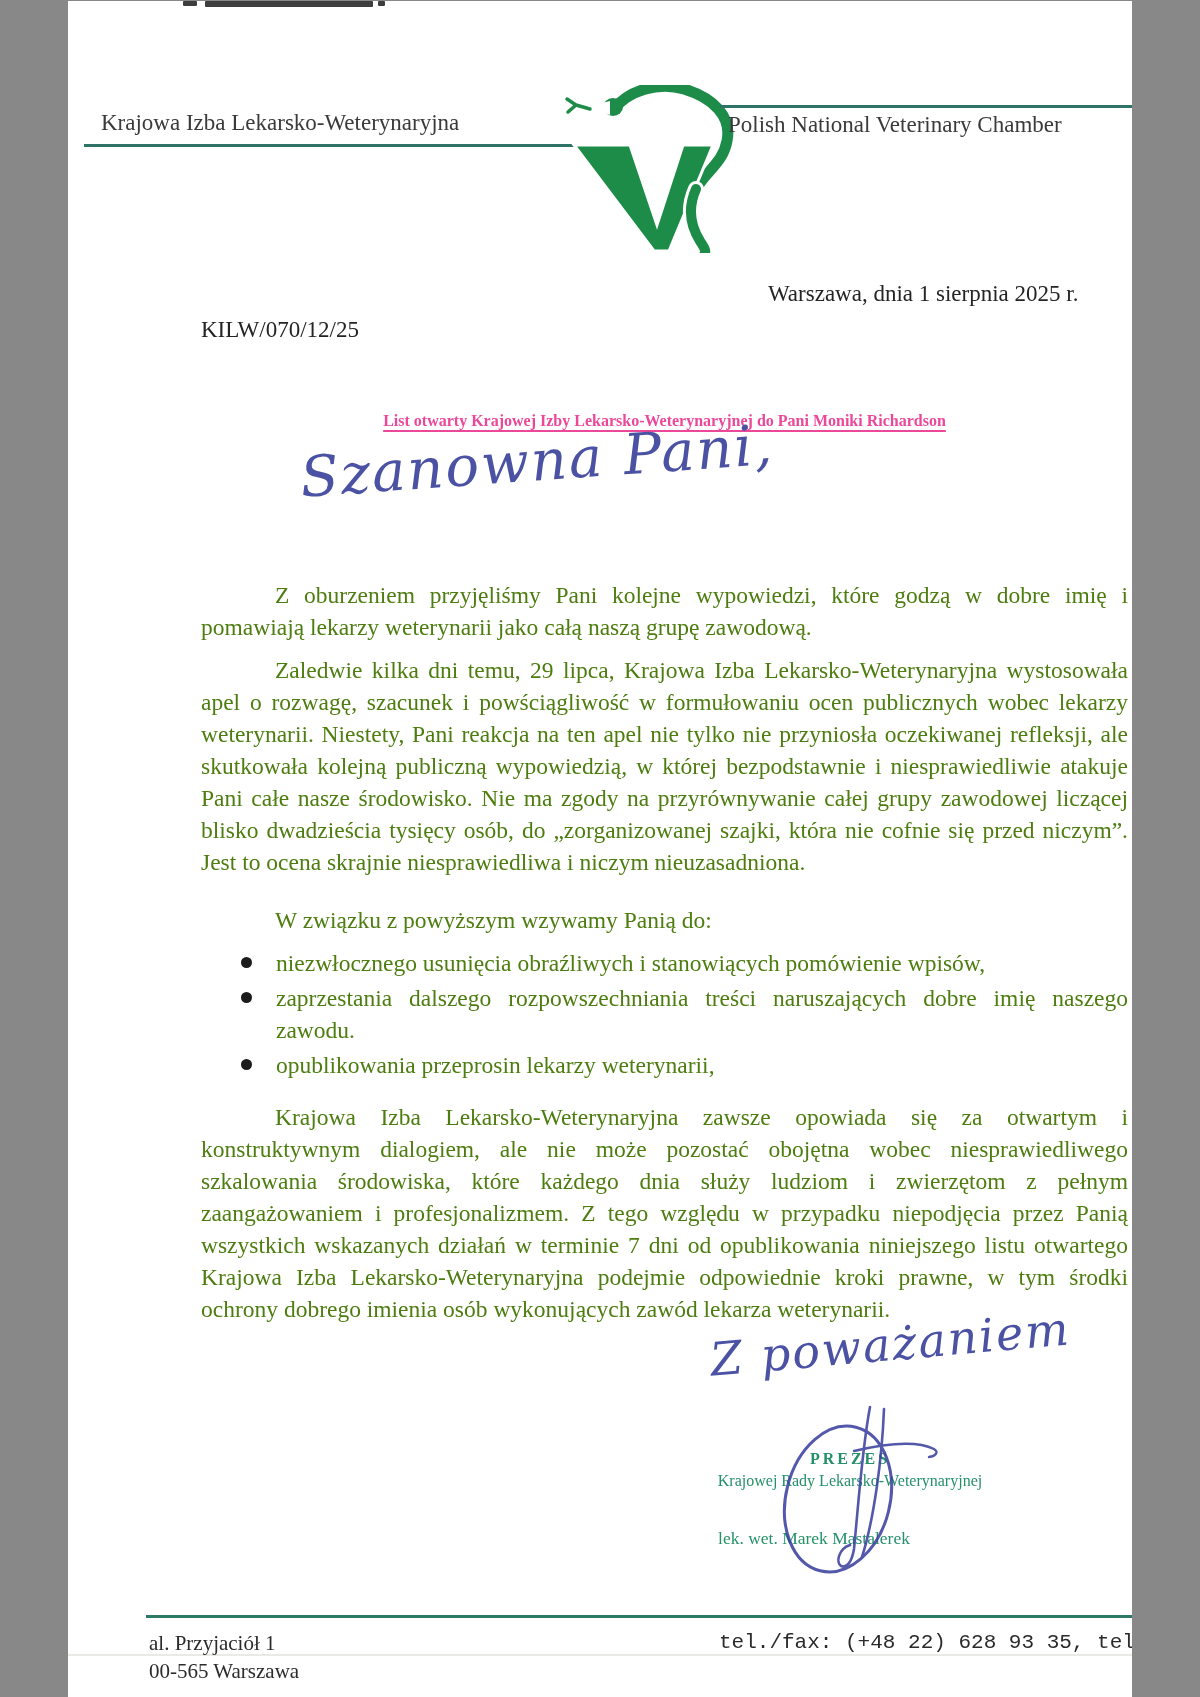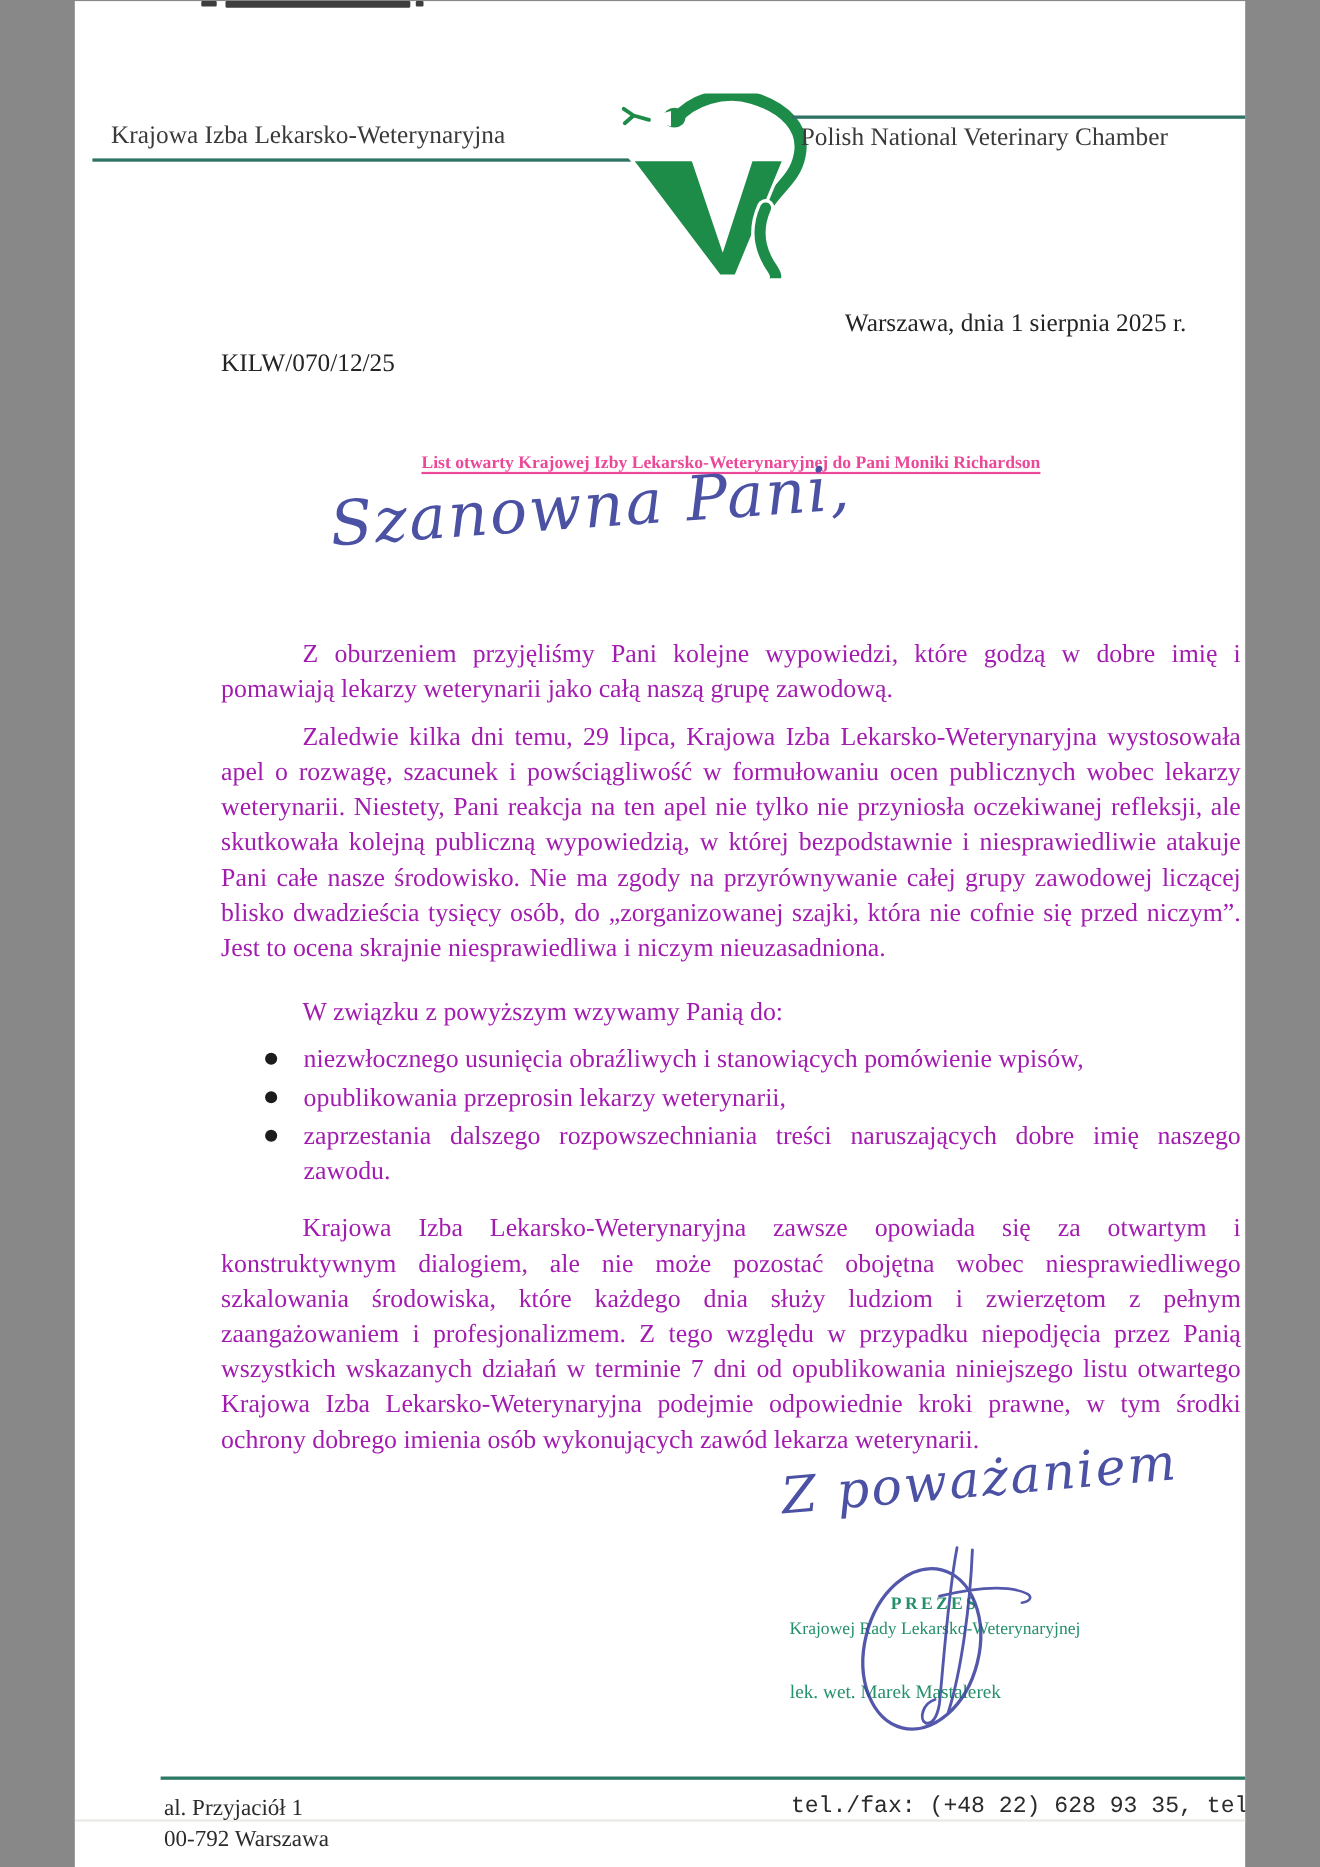--- a/index.html
+++ b/index.html
@@ -18,21 +18,21 @@
   .hdr-rule{background:#2e7366;height:3px;}
   
   .meta-text{font-size:23px;color:#242424;white-space:nowrap;}
   
   .letter-title{width:927px;text-align:center;font-weight:bold;font-size:16px;color:#ec4899;
     text-decoration:underline;text-decoration-thickness:2px;text-underline-offset:4px;}
   .handwriting{font-family:"DejaVu Serif", serif;font-style:italic;color:#4b51a3;
     white-space:nowrap;letter-spacing:2px;}
   .salutation{font-size:56px;transform:rotate(-4deg);transform-origin:left top;}
   .closing-hw{font-size:46px;transform:rotate(-5deg);transform-origin:left top;}
-  .body-block{width:927px;font-size:23.5px;line-height:32px;text-align:justify;color:#a21caf;}
+  .body-block{width:927px;font-size:23.5px;line-height:32px;text-align:justify;color:#4d7c0f;}
   .body-block p{margin:0 0 11px 0;text-indent:74px;}
   .intro-p{margin:0;text-indent:45px;}
   ul.demands{list-style:none;margin:0;padding:0;}
   ul.demands li{position:relative;padding-left:75px;margin-bottom:3px;}
   ul.demands li .dot{position:absolute;left:40px;top:10px;width:11px;height:11px;
     border-radius:50%;background:#1c1c1c;}
   
   .stamp-line{width:300px;text-align:center;color:#259069;white-space:nowrap;}
   .stamp-title{font-size:16px;font-weight:bold;letter-spacing:3px;}
   .stamp-org{font-size:16px;}
@@ -85,25 +85,25 @@
 
   <div class="abs body-block" style="left:133px;top:903px;">
     <p class="intro-p">W związku z powyższym wzywamy Panią do:</p>
     <ul class="demands">
       <li>
         <span class="dot"></span>
         <span>niezwłocznego usunięcia obraźliwych i stanowiących pomówienie wpisów,</span>
       </li>
       <li>
         <span class="dot"></span>
-        <span>opublikowania przeprosin lekarzy weterynarii,</span>
+        <span>zaprzestania dalszego rozpowszechniania treści naruszających dobre imię naszego zawodu.</span>
       </li>
       <li>
         <span class="dot"></span>
-        <span>zaprzestania dalszego rozpowszechniania treści naruszających dobre imię naszego zawodu.</span>
+        <span>opublikowania przeprosin lekarzy weterynarii,</span>
       </li>
     </ul>
   </div>
 
   <div class="abs body-block" style="left:133px;top:1100px;">
     <p>Krajowa Izba Lekarsko-Weterynaryjna zawsze opowiada się za otwartym i konstruktywnym dialogiem, ale nie może pozostać obojętna wobec niesprawiedliwego szkalowania środowiska, które każdego dnia służy ludziom i zwierzętom z pełnym zaangażowaniem i profesjonalizmem. Z tego względu w przypadku niepodjęcia przez Panią wszystkich wskazanych działań w terminie 7 dni od opublikowania niniejszego listu otwartego Krajowa Izba Lekarsko-Weterynaryjna podejmie odpowiednie kroki prawne, w tym środki ochrony dobrego imienia osób wykonujących zawód lekarza weterynarii.</p>
   </div>
 
   <div class="abs handwriting closing-hw" style="left:640px;top:1332px;">Z poważaniem</div>
 
@@ -117,16 +117,16 @@
       <path d="M112 8 C104 50 100 110 96 150 C94 162 89 170 83 167 C78 164 80 150 92 146" stroke-width="2.6"></path>
       <path d="M126 10 C124 60 116 120 104 158" stroke-width="2.6"></path>
       <path d="M96 52 C130 44 160 42 176 50 C181 53 178 57 171 58" stroke-width="2.4"></path>
     </g>
   </svg>
 
   <div class="abs footer-rule" style="left:78px;top:1614px;width:1042px;"></div>
   <div class="faint-line" style="left:0;top:1653px;width:1200px;height:2px;"></div>
 
   <div class="abs footer-text" style="left:81px;top:1630px;">al. Przyjaciół 1</div>
-  <div class="abs footer-text" style="left:81px;top:1658px;">00-792 Warszawa</div>
+  <div class="abs footer-text" style="left:81px;top:1658px;">00-565 Warszawa</div>
   <div class="abs footer-text" style="left:651px;top:1630px;font-family:Liberation Mono, monospace;">tel./fax: (+48 22) 628 93 35, tel.:(+48 22) 622 09 55</div>
 
 </div>
 
 </body></html>

